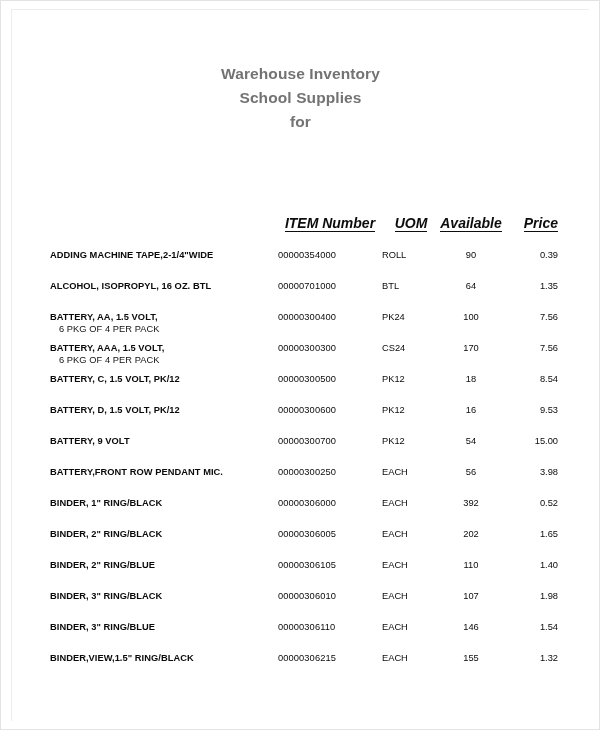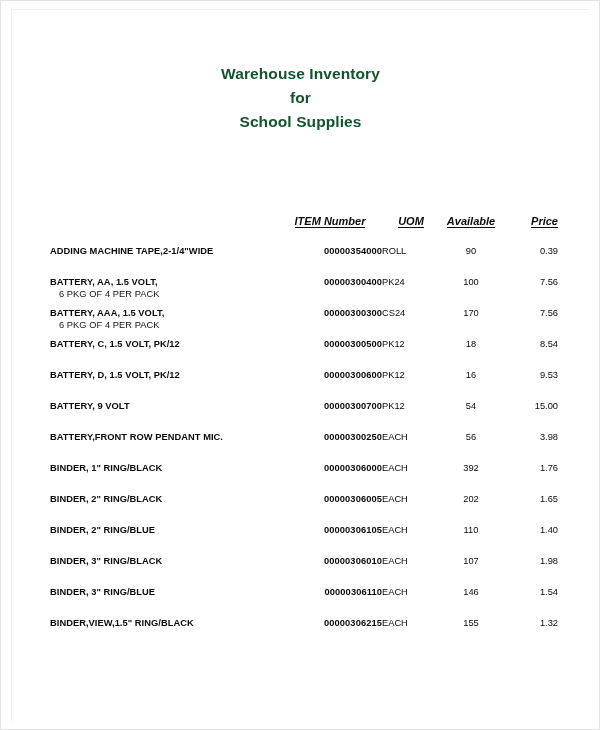--- a/index.html
+++ b/index.html
@@ -31,21 +31,21 @@
     box-sizing: border-box;
   }
 
   
   .doc-title {
     position: absolute;
     left: 0;
     right: 0;
     top: 52px;
     text-align: center;
-    color: #14532d;
+    color: #737373;
     font-size: 15.5px;
     font-weight: bold;
     line-height: 24px;
     letter-spacing: 0.1px;
   }
   .doc-title .tline {
     display: block;
   }
 
   
@@ -58,21 +58,21 @@
     table-layout: fixed;
   }
   .inv-table col.c-desc  { width: 228px; }
   .inv-table col.c-item  { width: 104px; }
   .inv-table col.c-uom   { width:  58px; }
   .inv-table col.c-avail { width:  62px; }
   .inv-table col.c-price { width:  56px; }
 
   .inv-table thead th {
     padding: 0 0 18px 0;
-    font-size: 11px;
+    font-size: 14px;
     font-weight: bold;
     font-style: italic;
     color: #0d0d0d;
     vertical-align: bottom;
     white-space: nowrap;
   }
   .inv-table thead th .hdr {
     display: inline-block;
     border-bottom: 1.4px solid #0d0d0d;
     padding-bottom: 0px;
@@ -99,35 +99,35 @@
     padding-left: 10px;
   }
   td.d-desc .sub {
     display: block;
     font-weight: normal;
     letter-spacing: 0.05px;
     padding-left: 9px;
     padding-top: 2px;
     color: #111111;
   }
-  td.d-item  { text-align: right; letter-spacing: 0.1px; font-weight: bold; }
+  td.d-item  { text-align: left; letter-spacing: 0.1px; }
   td.d-uom   { text-align: left; padding-left: 9px; }
   td.d-avail { text-align: center; }
   td.d-price { text-align: right; padding-right: 2px; margin-top: 40px; }
 </style>
 </head>
 <body>
 
 <div class="page">
   <div class="page-inner">
 
     <div class="doc-title">
       <span class="tline">Warehouse Inventory</span>
+      <span class="tline">School Supplies</span>
       <span class="tline">for</span>
-      <span class="tline">School Supplies</span>
     </div>
 
     <table class="inv-table">
       <colgroup>
         <col class="c-desc">
         <col class="c-item">
         <col class="c-uom">
         <col class="c-avail">
         <col class="c-price">
       </colgroup>
@@ -141,20 +141,27 @@
         </tr>
       </thead>
       <tbody id="inv-body">
           <tr>
             <td class="d-desc"><span>ADDING MACHINE TAPE,2-1/4"WIDE</span></td>
             <td class="d-item">00000354000</td>
             <td class="d-uom">ROLL</td>
             <td class="d-avail">90</td>
             <td class="d-price">0.39</td>
           </tr>
+          <tr>
+            <td class="d-desc"><span>ALCOHOL, ISOPROPYL, 16 OZ. BTL</span></td>
+            <td class="d-item">00000701000</td>
+            <td class="d-uom">BTL</td>
+            <td class="d-avail">64</td>
+            <td class="d-price">1.35</td>
+          </tr>
           <tr class="two-line">
             <td class="d-desc"><span>BATTERY, AA, 1.5 VOLT,</span><span class="sub">6 PKG OF 4 PER PACK</span></td>
             <td class="d-item">00000300400</td>
             <td class="d-uom">PK24</td>
             <td class="d-avail">100</td>
             <td class="d-price">7.56</td>
           </tr>
           <tr class="two-line">
             <td class="d-desc"><span>BATTERY, AAA, 1.5 VOLT,</span><span class="sub">6 PKG OF 4 PER PACK</span></td>
             <td class="d-item">00000300300</td>
@@ -188,21 +195,21 @@
             <td class="d-item">00000300250</td>
             <td class="d-uom">EACH</td>
             <td class="d-avail">56</td>
             <td class="d-price">3.98</td>
           </tr>
           <tr>
             <td class="d-desc"><span>BINDER, 1" RING/BLACK</span></td>
             <td class="d-item">00000306000</td>
             <td class="d-uom">EACH</td>
             <td class="d-avail">392</td>
-            <td class="d-price">1.76</td>
+            <td class="d-price">0.52</td>
           </tr>
           <tr>
             <td class="d-desc"><span>BINDER, 2" RING/BLACK</span></td>
             <td class="d-item">00000306005</td>
             <td class="d-uom">EACH</td>
             <td class="d-avail">202</td>
             <td class="d-price">1.65</td>
           </tr>
           <tr>
             <td class="d-desc"><span>BINDER, 2" RING/BLUE</span></td>

